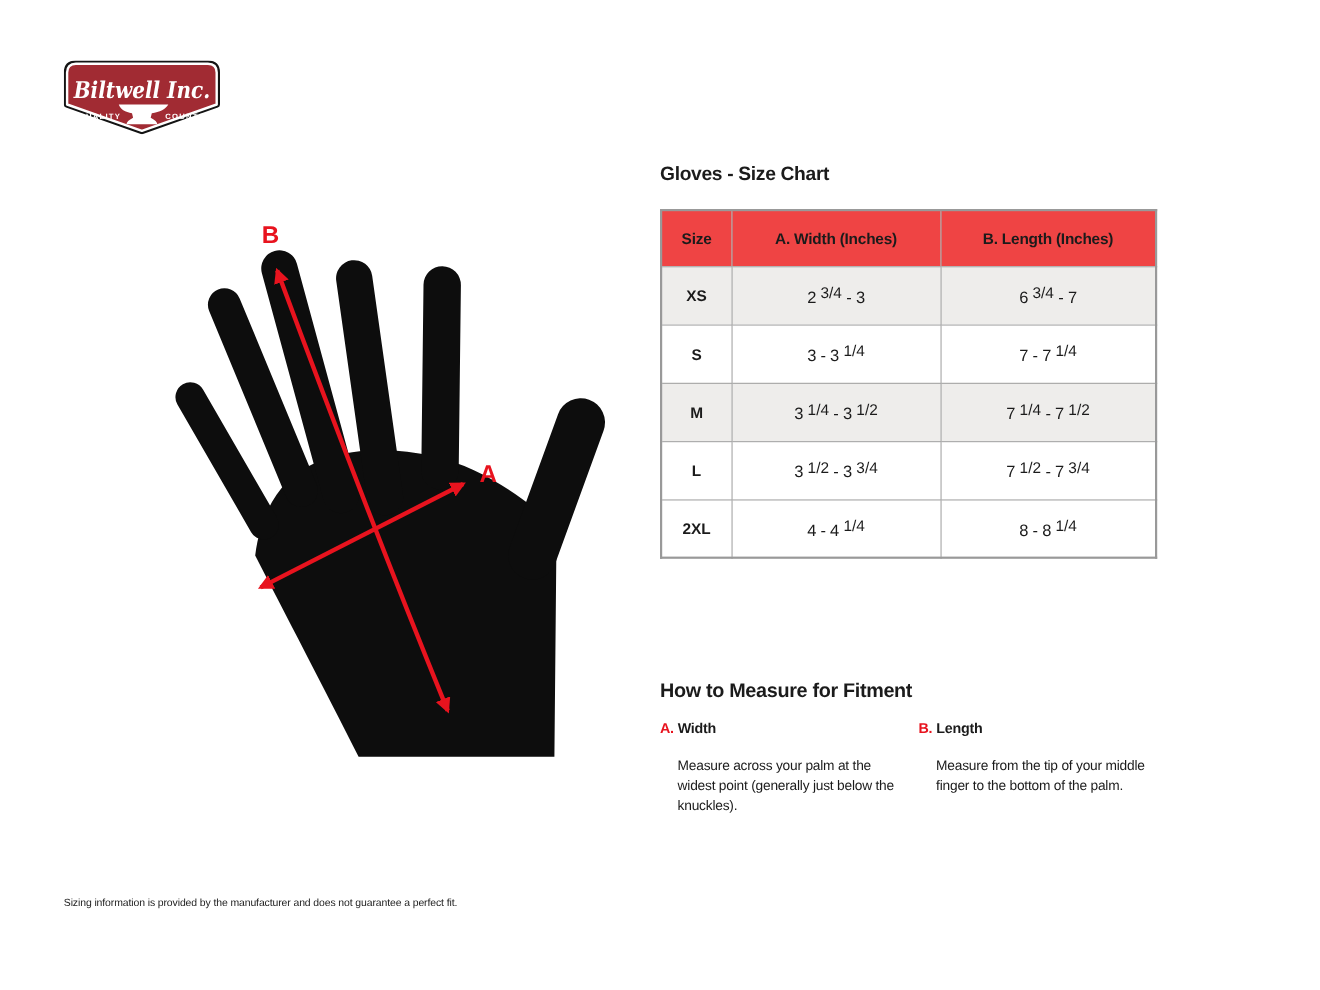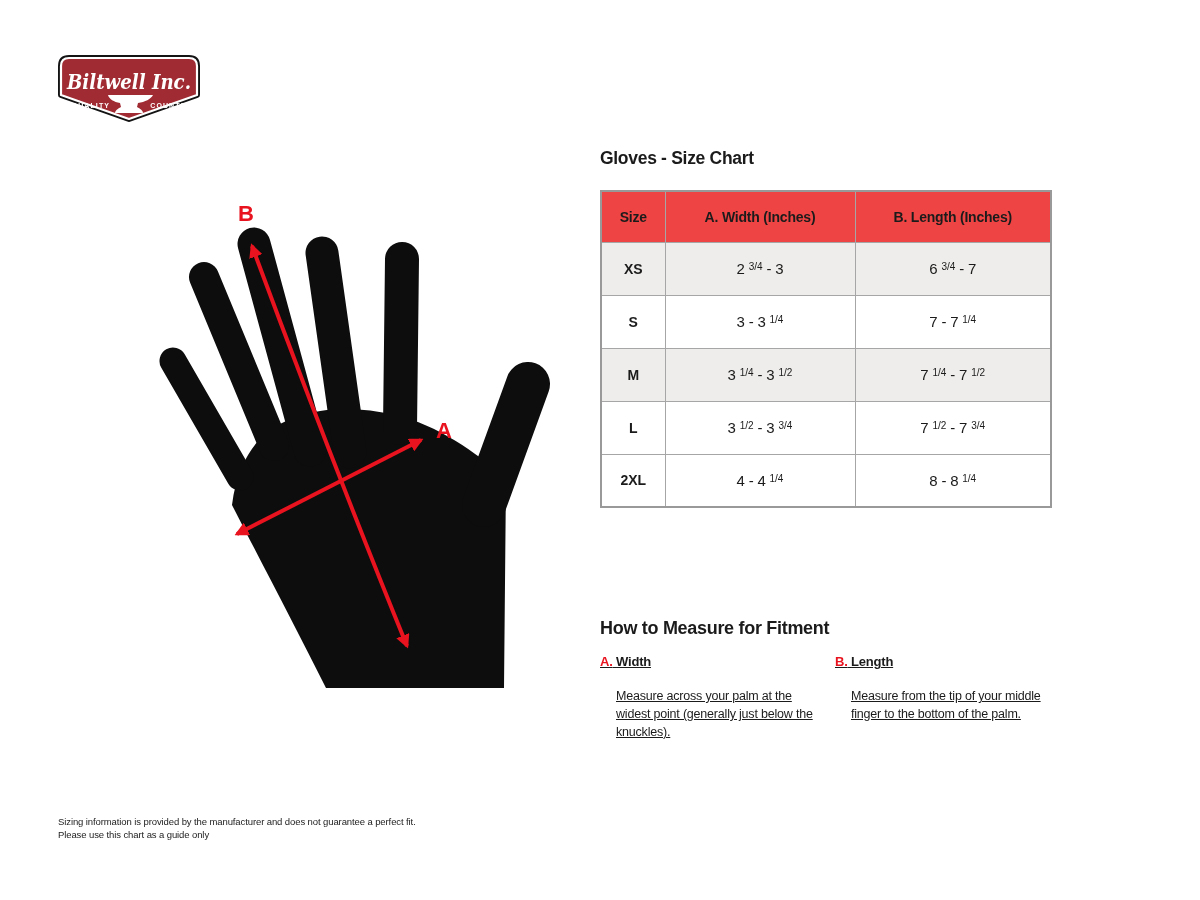--- a/index.html
+++ b/index.html
@@ -23,24 +23,24 @@
   #title{left:600px;top:148px;font-size:17.5px;font-weight:700;letter-spacing:-0.3px;}
   #sizetable{position:absolute;left:600px;top:190px;width:450px;border-collapse:collapse;
              border:2px solid #999;text-align:center;table-layout:fixed;}
   #sizetable th,#sizetable td{border:1px solid #a6a6a6;padding:0;}
   #sizetable thead tr{height:51px;}
   #sizetable th{font-size:14px;font-weight:700;background:#ef4444;letter-spacing:-0.2px;}
   #sizetable tbody tr{height:53px;background:#fff;}
   #sizetable tbody tr.alt{background:#eeedeb;}
   td.size{font-weight:700;font-size:14px;}
   td.val{font-size:15px;letter-spacing:-0.2px;}
-  .fr{font-size:10px;vertical-align:4px;letter-spacing:0;}
+  .fr{font-size:14px;vertical-align:4px;letter-spacing:0;}
   
   #howto-title{left:600px;top:618px;font-size:18px;font-weight:700;letter-spacing:-0.3px;text-align:center;}
-  .howcol{top:653px;width:235px;font-size:12.5px;line-height:18px;letter-spacing:-0.2px;text-decoration:underline;}
+  .howcol{top:653px;width:235px;font-size:12.5px;line-height:18px;letter-spacing:-0.2px;}
   .howcol h4{margin:0 0 6px 0;font-size:13px;letter-spacing:-0.2px;}
   .howcol p{margin:16px;}
   .k{color:var(--red,#e8131e);}
   #howA{left:600px;}
   #howB{left:835px;}
   
   #footer{left:58px;top:816px;font-size:9.5px;line-height:12.5px;color:#222;letter-spacing:-0.1px;}
 </style>
 </head>
 <body>
@@ -130,16 +130,15 @@
     <p>Measure across your palm at the widest point (generally just below the knuckles).</p>
   </div>
 
   <div id="howB" class="abs howcol">
     <h4><span class="k">B.</span> <span>Length</span></h4>
     <p>Measure from the tip of your middle finger to the bottom of the palm.</p>
   </div>
 
   <div id="footer" class="abs">
     <div>Sizing information is provided by the manufacturer and does not guarantee a perfect fit.</div>
-    <div>Please use this chart as a guide only</div>
   </div>
 
 </div>
 
 </body></html>

